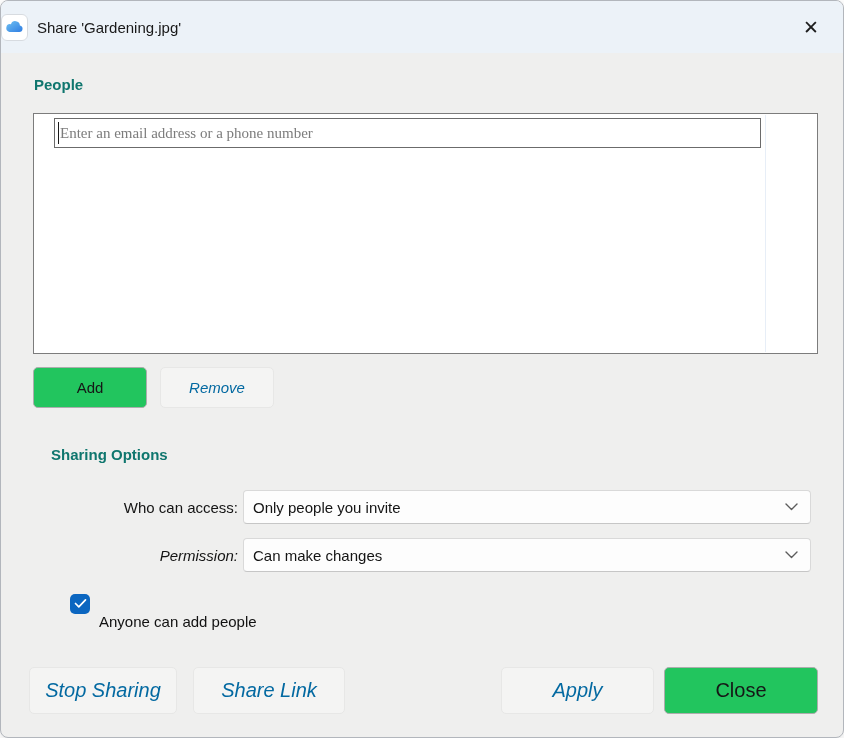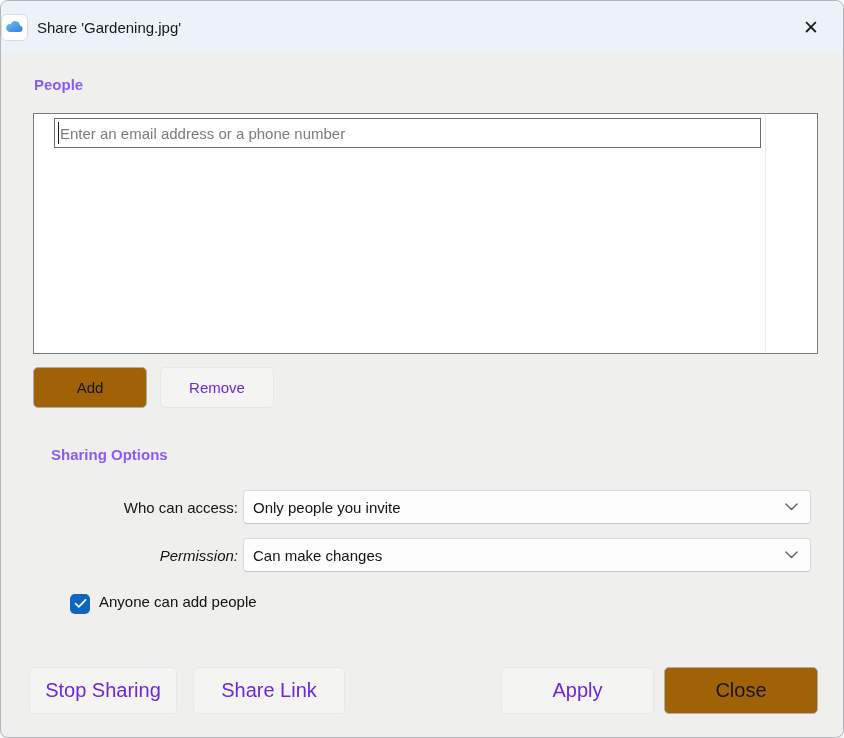--- a/index.html
+++ b/index.html
@@ -18,42 +18,42 @@
     width:27px; height:27px; background:#ffffff; border:1px solid #d7dbe0;
     border-radius:6px; display:flex; align-items:center; justify-content:center;
   }
   .title { margin-left:9px; font-size:15px; color:#191919; }
   .close-btn {
     position:absolute; right:14px; top:8px; width:36px; height:36px;
     display:flex; align-items:center; justify-content:center;
     font-size:19px; font-weight:300; color:#1c1c1c; cursor:pointer; border-radius:4px;
   }
   
-  .section-label { position:absolute; font-size:15px; font-weight:700; color:#8b5cf6; }
+  .section-label { position:absolute; font-size:15px; font-weight:700; color:#0f766e; }
   .listbox {
     position:absolute; left:32px; top:112px; width:785px; height:241px;
     background:#ffffff; border:1px solid #7c7c7c;
   }
   .listbox .col-sep {
     position:absolute; top:1px; bottom:1px; left:731px; width:1px; background:#e7eef7;
   }
   .email-input {
     position:absolute; left:20px; top:4px; width:707px; height:30px;
     border:1px solid #6b6b6b; background:#ffffff; padding:0 4px 0 5px;
-    font-family:Liberation Sans, sans-serif; font-size:15px; color:#1a1a1a; outline:none;
+    font-family:Liberation Serif, serif; font-size:15px; color:#1a1a1a; outline:none;
   }
   .email-input::placeholder { color:#7c7c7c; opacity:1; }
   .caret { position:absolute; left:24px; top:8px; width:1px; height:22px; background:#1a1a1a; }
   .btn {
     position:absolute; display:flex; align-items:center; justify-content:center;
     font-size:15px; border-radius:5px; cursor:pointer;
-    background:#a16207; border:1px solid #adadad; color:#161616;
+    background:#22c55e; border:1px solid #adadad; color:#161616;
   }
   .btn.disabled {
-    background:#f4f4f3; border:1px solid #e7e7e6; color:#6d28d9; cursor:default;
+    background:#f4f4f3; border:1px solid #e7e7e6; color:#0369a1; cursor:default;font-style:italic;
   }
   .add-btn    { left:32px;  top:366px; width:114px; height:41px; }
   .remove-btn { left:159px; top:366px; width:114px; height:41px; }
   
   .field-label {
     position:absolute; font-size:15px; color:#141414;
     display:flex; align-items:center; justify-content:flex-end;
   }
   .lbl-access     { left:33px; top:489px; width:204px; height:34px; }
   .lbl-permission { left:33px; top:537px; width:204px; height:34px;font-style:italic; }
@@ -65,21 +65,21 @@
   }
   .dd-access     { top:489px; }
   .dd-permission { top:537px; }
   .chevron { margin-left:auto; display:flex; align-items:center; }
   
   .checkbox {
     position:absolute; left:69px; top:593px; width:20px; height:20px;
     background:#0b66c0; border-radius:5px; display:flex; align-items:center;
     justify-content:center; cursor:pointer;
   }
-  .checkbox-label { position:absolute; left:98px; top:592px; font-size:15px; color:#111111; cursor:default; }
+  .checkbox-label { position:absolute; left:98px; top:612px; font-size:15px; color:#111111; cursor:default; }
   
   .footer-btn { height:47px; top:666px; font-size:20px; }
   .stop-btn  { left:28px;  width:148px; }
   .link-btn  { left:192px; width:152px; }
   .apply-btn { left:500px; width:153px; }
   .close-action-btn { left:663px; width:154px; }
 </style>
 </head>
 <body>
 

